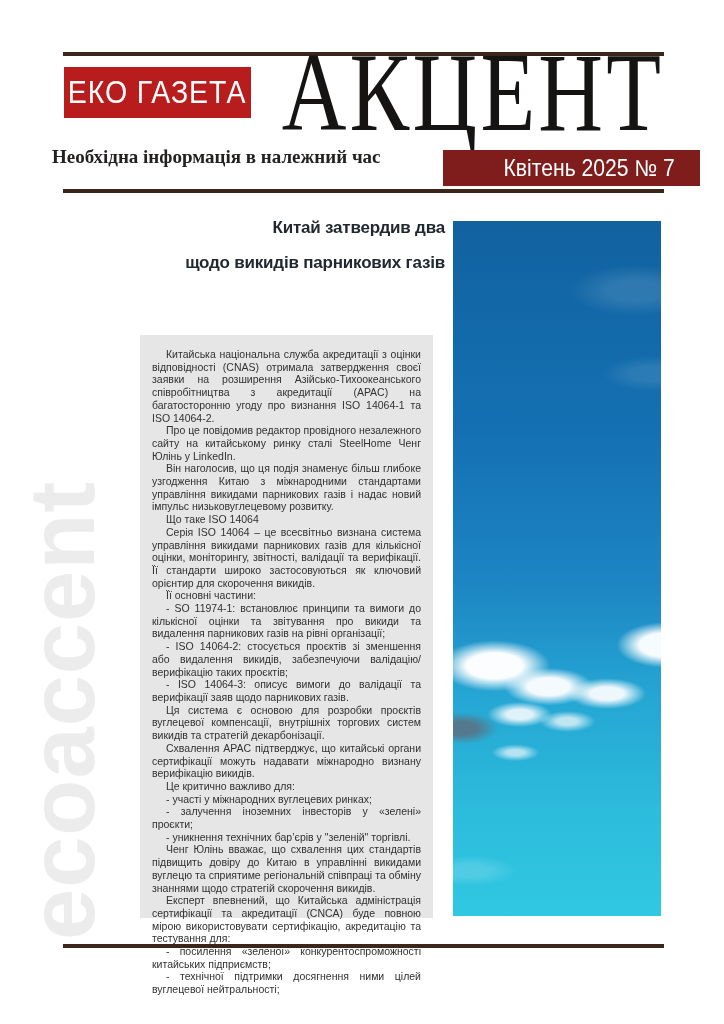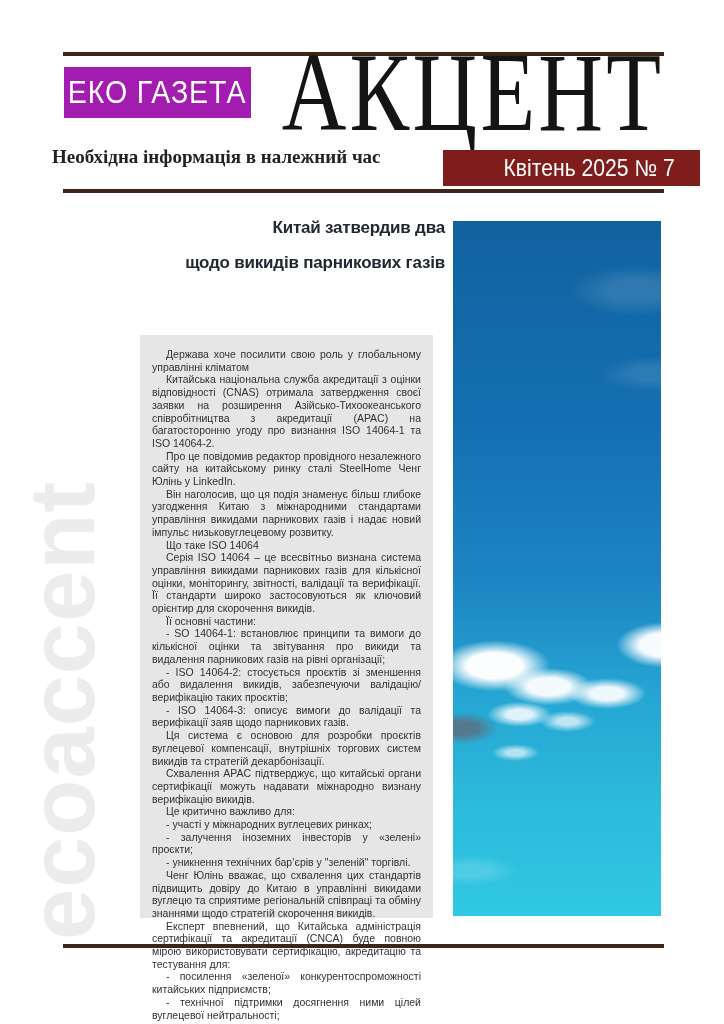--- a/index.html
+++ b/index.html
@@ -6,21 +6,21 @@
   .page{
     position:relative;width:724px;height:1024px;background:#ffffff;overflow:hidden;
     font-family:"Liberation Sans",sans-serif;
   }
   .rule{position:absolute;background:#3C2519;}
   .top-rule{left:63px;top:52px;width:601px;height:4px;}
   .header-bottom-rule{left:63px;top:189px;width:601px;height:4px;}
   .footer-rule{left:63px;top:944px;width:601px;height:4px;}
 
   .brand-box{
-    position:absolute;left:64px;top:67px;width:187px;height:51px;background:#a21caf;
+    position:absolute;left:64px;top:67px;width:187px;height:51px;background:#b91c1c;
     display:flex;align-items:center;justify-content:center;
   }
   .brand-box span{
     color:#ffffff;font-size:31px;letter-spacing:1px;transform:scaleX(.92);white-space:nowrap;
   }
   .title{
     position:absolute;top:40px;right:60px;margin:0;
     font-family:"Liberation Serif",serif;font-weight:normal;color:#161413;
     font-size:112px;line-height:104px;letter-spacing:4px;white-space:nowrap;
     transform:scaleX(.80);transform-origin:right top;
@@ -104,28 +104,27 @@
 
   <h2 class="headline">
       <span>Китай затвердив два</span>
       <span>щодо викидів парникових газів</span>
     </h2>
 
   <div class="watermark">ecoaccent</div>
 
   <article class="panel">
     <div class="paras">
-        <p>Держава хоче посилити свою роль у глобальному управлінні кліматом</p>
         <p>Китайська національна служба акредитації з оцінки відповідності (CNAS) отримала затвердження своєї заявки на розширення Азійсько-Тихоокеанського співробітництва з акредитації (APAC) на багатосторонню угоду про визнання ISO 14064-1 та ISO 14064-2.</p>
         <p>Про це повідомив редактор провідного незалежного сайту на китайському ринку сталі SteelHome Ченг Юлінь у LinkedIn.</p>
         <p>Він наголосив, що ця подія знаменує більш глибоке узгодження Китаю з міжнародними стандартами управління викидами парникових газів і надає новий імпульс низьковуглецевому розвитку.</p>
         <p>Що таке ISO 14064</p>
         <p>Серія ISO 14064 – це всесвітньо визнана система управління викидами парникових газів для кількісної оцінки, моніторингу, звітності, валідації та верифікації. Її стандарти широко застосовуються як ключовий орієнтир для скорочення викидів.</p>
         <p>Її основні частини:</p>
-        <p>- SO 14064-1: встановлює принципи та вимоги до кількісної оцінки та звітування про викиди та видалення парникових газів на рівні організації;</p>
+        <p>- SO 11974-1: встановлює принципи та вимоги до кількісної оцінки та звітування про викиди та видалення парникових газів на рівні організації;</p>
         <p>- ISO 14064-2: стосується проєктів зі зменшення або видалення викидів, забезпечуючи валідацію/верифікацію таких проєктів;</p>
         <p>- ISO 14064-3: описує вимоги до валідації та верифікації заяв щодо парникових газів.</p>
         <p>Ця система є основою для розробки проєктів вуглецевої компенсації, внутрішніх торгових систем викидів та стратегій декарбонізації.</p>
         <p>Схвалення APAC підтверджує, що китайські органи сертифікації можуть надавати міжнародно визнану верифікацію викидів.</p>
         <p>Це критично важливо для:</p>
         <p>- участі у міжнародних вуглецевих ринках;</p>
         <p>- залучення іноземних інвесторів у «зелені» проєкти;</p>
         <p>- уникнення технічних бар’єрів у "зеленій" торгівлі.</p>
         <p>Ченг Юлінь вважає, що схвалення цих стандартів підвищить довіру до Китаю в управлінні викидами вуглецю та сприятиме регіональній співпраці та обміну знаннями щодо стратегій скорочення викидів.</p>
         <p>Експерт впевнений, що Китайська адміністрація сертифікації та акредитації (CNCA) буде повною мірою використовувати сертифікацію, акредитацію та тестування для:</p>

